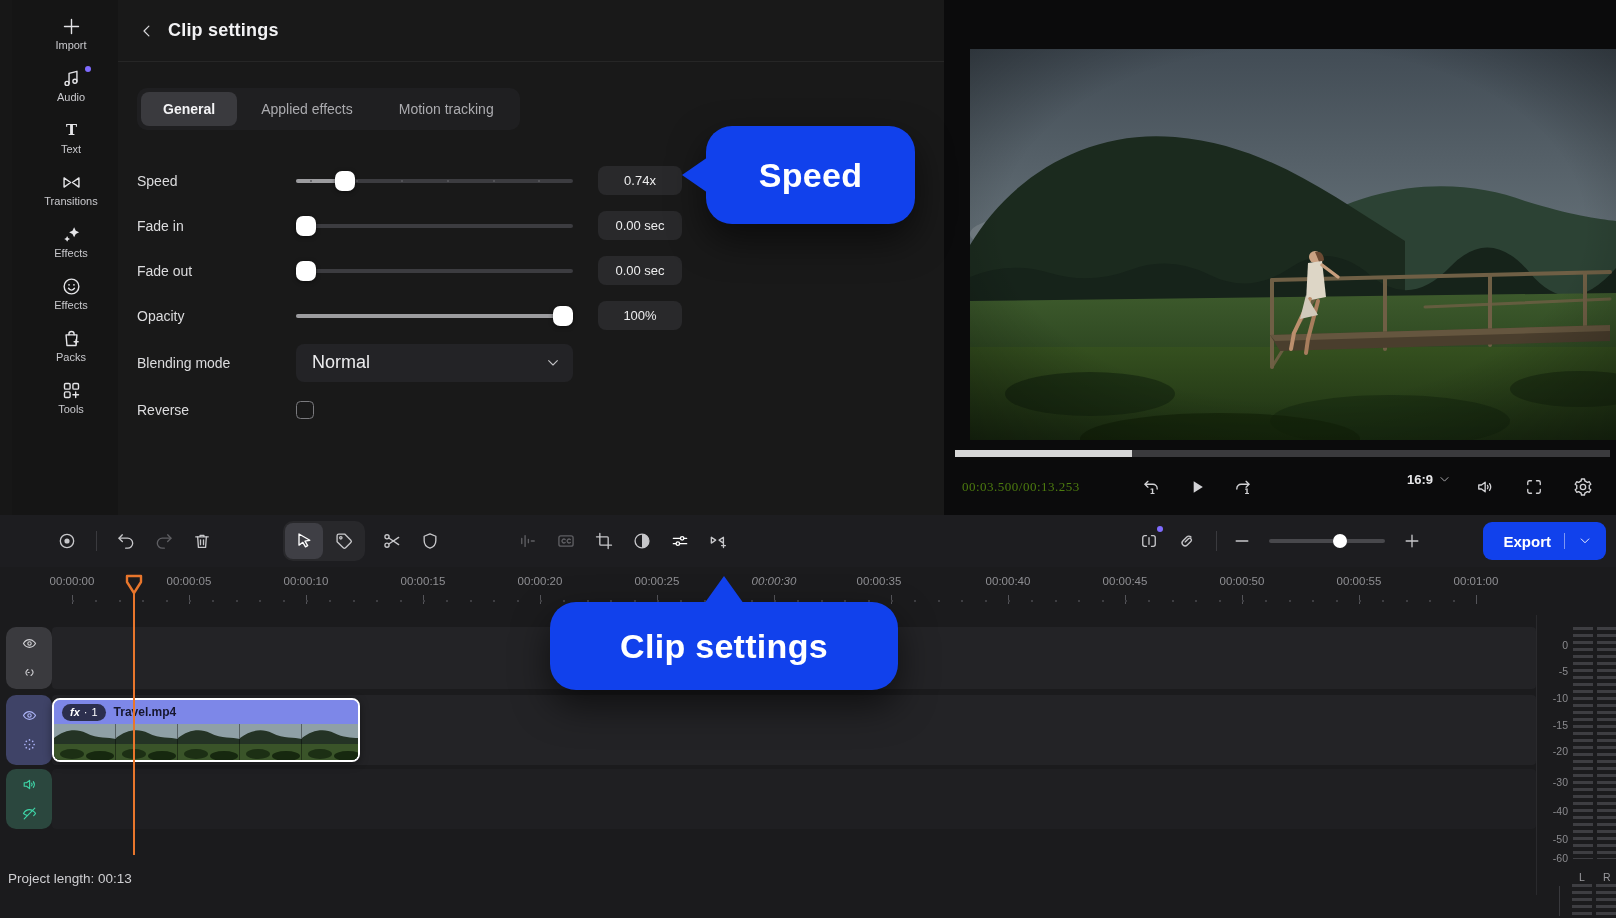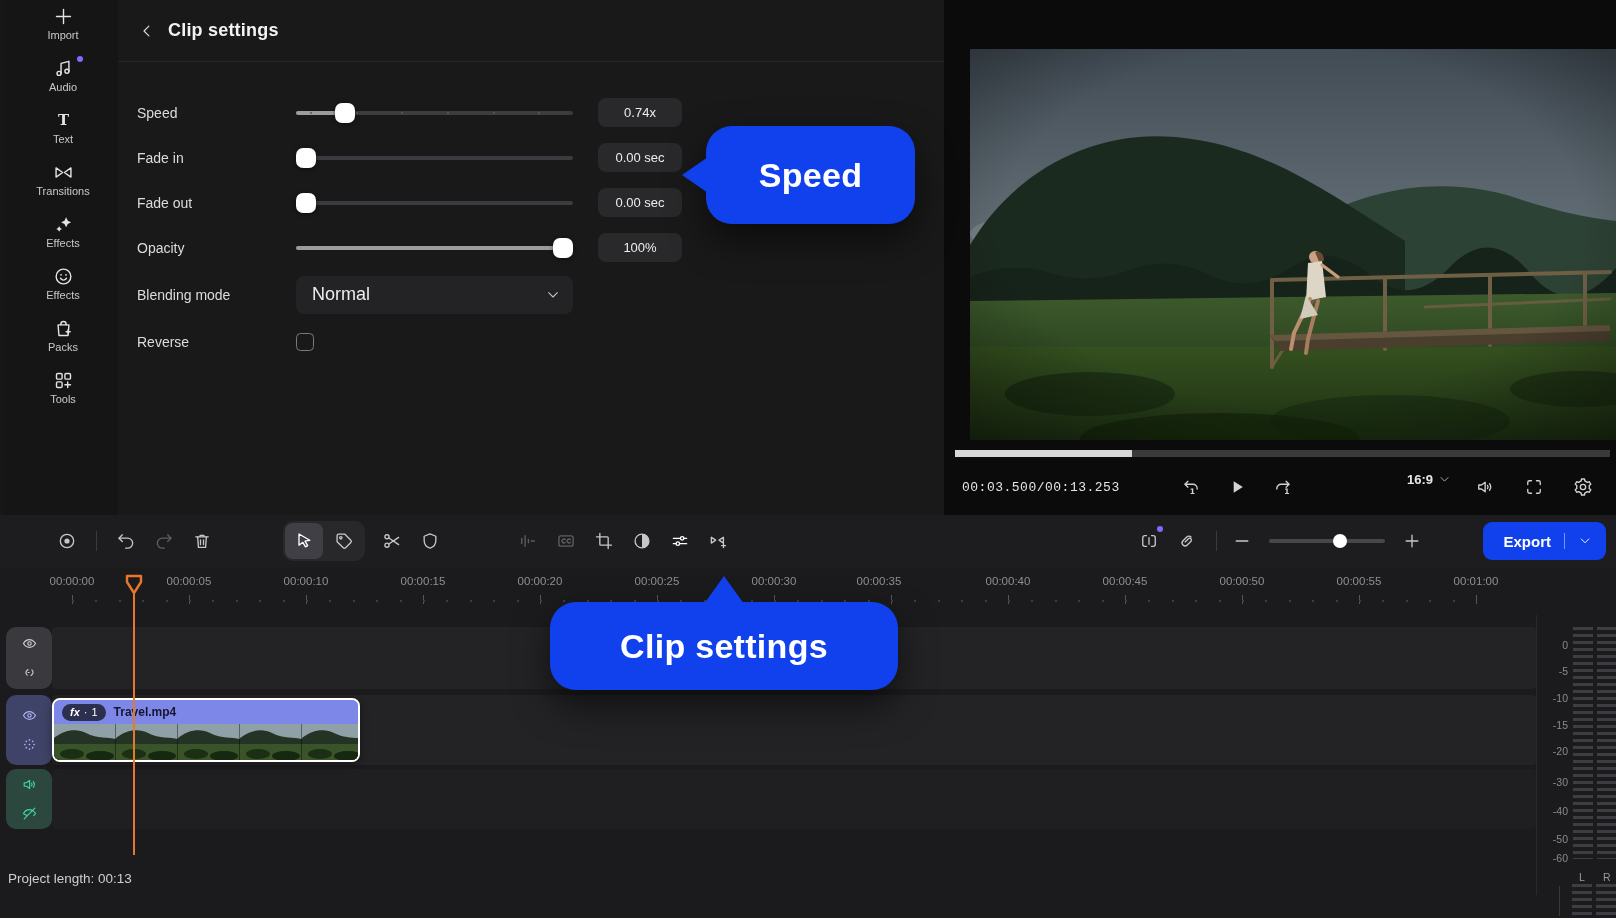--- a/index.html
+++ b/index.html
@@ -1,21 +1,21 @@
 <!DOCTYPE html>
 <html style="--accent: #1141ec;"><head>
 <meta charset="utf-8">
 <style>
   * { margin:0; padding:0; box-sizing:border-box; }
   html,body { background:#000; }
   body { font-family:"Liberation Sans", sans-serif; }
   .app { position:relative; width:1616px; height:918px; background:#171717; overflow:hidden; color:#ddd; }
 
   
-  .sidebar { position:absolute; left:4px; top:0; width:118px; height:515px; background:#151515; display:flex; flex-direction:column; align-items:center; gap:5px; }
+  .sidebar { position:absolute; left:12px; top:0; width:118px; height:515px; background:#151515; padding-top:10px; display:flex; flex-direction:column; align-items:center; gap:5px; }
   .side-item { position:relative; width:100%; height:47px; display:flex; flex-direction:column; align-items:center; justify-content:center; gap:2px; cursor:pointer; }
   .side-item .icn { width:21px; height:21px; color:#e4e4e7; }
   .side-item .lbl { font-size:11px; color:#c9c9cd; }
   .badge-dot { position:absolute; width:6px; height:6px; border-radius:50%; background:#7f6bff; }
   .side-item .badge-dot { top:4px; left:73px; }
 
   
   .settings { position:absolute; left:118px; top:0; width:826px; height:515px; background:#191919; }
   .set-header { height:62px; display:flex; align-items:center; gap:12px; padding-left:20px; border-bottom:1px solid #262626; }
   .back { width:18px; height:18px; color:#d9d9dc; cursor:pointer; }
@@ -46,21 +46,21 @@
   .co-clip { left:550px; top:87px; width:348px; height:88px; }
   .co-clip .ptr { position:absolute; top:-26px; left:154px; width:0; height:0; border-left:20px solid transparent; border-right:20px solid transparent; border-bottom:28px solid var(--accent); }
 
   
   .preview { position:absolute; left:944px; top:0; width:672px; height:515px; background:#0b0b0c; }
   .video-frame { position:absolute; left:26px; top:49px; width:646px; height:391px; background:#18201c; overflow:hidden; }
   .video-frame svg { display:block; width:100%; height:100%; }
   .progress { position:absolute; left:11px; right:6px; top:450px; height:7px; background:#3a3a3d; }
   .progress .pfill { height:100%; background:#d7d7d7; }
   .pv-controls { position:absolute; left:0; right:0; top:466px; height:42px; display:flex; align-items:center; padding:0 18px; }
-  .pv-time { font-family:Liberation Mono, monospace; font-size:13px; color:#e5e5e5; letter-spacing:.5px; }
+  .pv-time { font-family:Liberation Serif, serif; font-size:13px; color:#4d7c0f; letter-spacing:.5px; }
   .transport { display:flex; align-items:center; gap:16px; margin-left:56px; }
   .pv-right { margin-left:auto; display:flex; align-items:flex-start; gap:19px; }
   .aspect { display:flex; align-items:center; gap:5px; color:#e8e8ea; font-size:13px; font-weight:bold; cursor:pointer; }
   .aspect .icn { width:13px; height:13px; color:#bdbdc0; }
   .ibtn { background:none; border:none; color:#d3d3d6; width:30px; height:30px; display:flex; align-items:center; justify-content:center; cursor:pointer; border-radius:6px; padding:0; }
   .ibtn .icn, .ibtn svg { width:20px; height:20px; }
 
   
   .timeline { position:absolute; left:0; top:515px; width:1616px; height:403px; background:#1b1b1d; }
   .tl-toolbar { position:absolute; left:0; right:0; top:0; height:52px; background:#1d1d20; display:flex; align-items:center; padding:0 8px 0 48px; }
@@ -198,20 +198,25 @@
 
   <section class="settings">
     <div class="set-header">
       <span class="back icn">
           <svg viewBox="0 0 24 24" fill="none" stroke="currentColor" stroke-width="1.6" stroke-linecap="round" stroke-linejoin="round">
             <path d="M14.5 5.5 8 12l6.5 6.5"></path>
           </svg>
         </span>
       <span class="set-title">Clip settings</span>
     </div>
+    <div class="tabsbar">
+        <button class="tab active">General</button>
+        <button class="tab">Applied effects</button>
+        <button class="tab">Motion tracking</button>
+      </div>
     <div class="rows">
         <div class="srow">
           <div class="slabel">Speed</div>
           <div class="sctrl">
             <div class="slider">
               <div class="track">
                 <div class="fill" style="width: 15%;"></div>
                 <span class="tick" style="left: 5%;"></span>
                 <span class="tick" style="left: 21.5%;"></span>
                 <span class="tick" style="left: 38%;"></span>
@@ -574,21 +579,21 @@
         <span class="rlabel" style="left: 189px;">00:00:05</span>
         <span class="rtick" style="left: 189px;"></span>
         <span class="rlabel" style="left: 306px;">00:00:10</span>
         <span class="rtick" style="left: 306px;"></span>
         <span class="rlabel" style="left: 423px;">00:00:15</span>
         <span class="rtick" style="left: 423px;"></span>
         <span class="rlabel" style="left: 540px;">00:00:20</span>
         <span class="rtick" style="left: 540px;"></span>
         <span class="rlabel" style="left: 657px;">00:00:25</span>
         <span class="rtick" style="left: 657px;"></span>
-        <span class="rlabel" style="left: 774px;">00:00:30</span>
+        <span class="rlabel" style="left: 774px; font-style: italic;">00:00:30</span>
         <span class="rtick" style="left: 774px;"></span>
         <span class="rlabel" style="left: 851px; margin-left: 28px;">00:00:35</span>
         <span class="rtick" style="left: 891px;"></span>
         <span class="rlabel" style="left: 1008px;">00:00:40</span>
         <span class="rtick" style="left: 1008px;"></span>
         <span class="rlabel" style="left: 1125px;">00:00:45</span>
         <span class="rtick" style="left: 1125px;"></span>
         <span class="rlabel" style="left: 1242px;">00:00:50</span>
         <span class="rtick" style="left: 1242px;"></span>
         <span class="rlabel" style="left: 1359px;">00:00:55</span>

